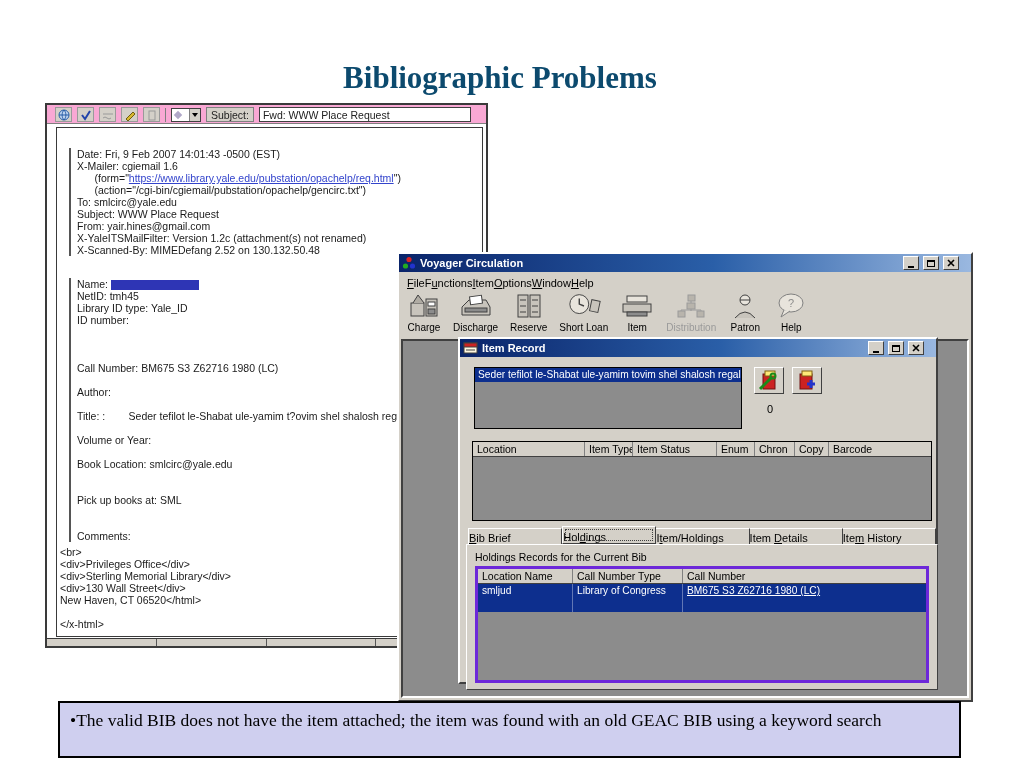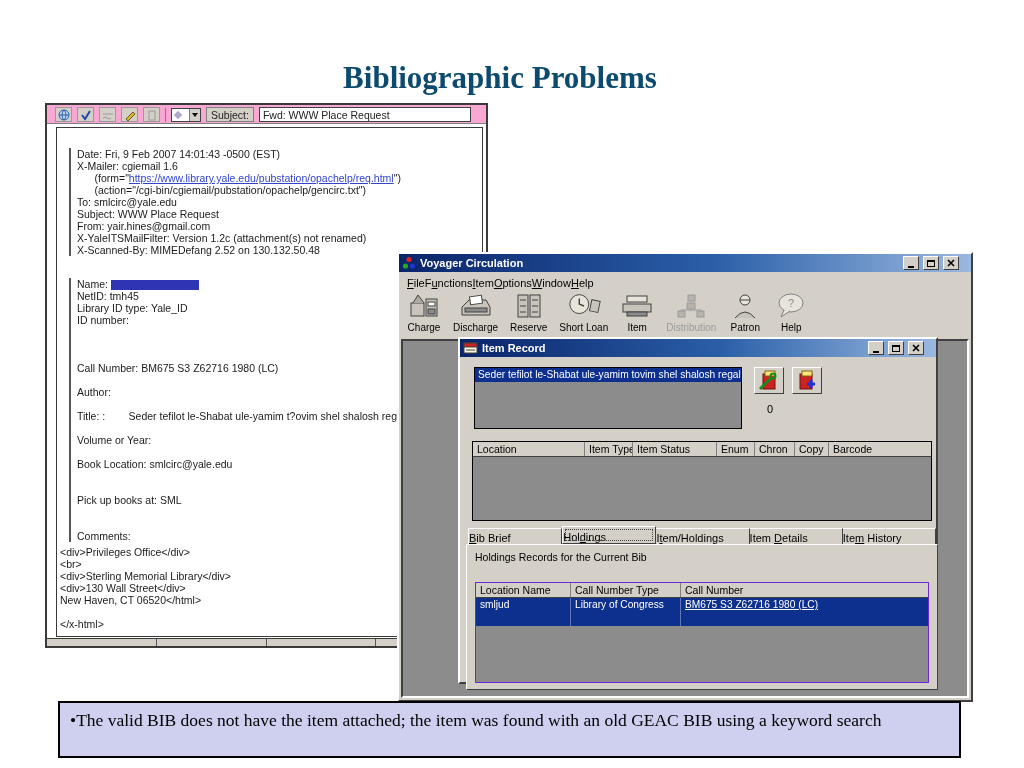--- a/index.html
+++ b/index.html
@@ -105,21 +105,21 @@
          font-size:11px; text-align:left; padding-top:3px; height:16px; margin-top:2px;
          white-space:nowrap; overflow:hidden; color:#000; }
   .tab:first-child { border-left:1px solid #fff; }
   .tab.active { height:18px; margin-top:0; border:1px solid #404040; border-top:1px solid #fff;
                 border-left:1px solid #fff; outline:1px dotted #404040; outline-offset:-4px;
                 padding-top:4px; }
   .tab-page { position:absolute; left:4px; top:185px; width:472px; height:146px;
               background:#d4d0c8; }
   .tab-page .hold-label { position:absolute; left:8px; top:6px; font-size:10.5px; color:#000; }
   .hold-table { position:absolute; left:8px; top:21px; right:8px; bottom:6px;
-                border:1px solid #6d28d9; background:#8c8c8c; overflow:hidden;margin-top:16px; }
+                border:3px solid #6d28d9; background:#8c8c8c; overflow:hidden; }
   .hold-row { display:flex; background:#0d2f8e; color:#fff; min-height:28px; }
   .hold-row .cell { font-size:10.2px; padding:1px 4px; border-right:1px solid rgba(255,255,255,0.35); overflow:hidden; }
   .hold-row .cell:last-child { border-right:none; flex:1;text-decoration:underline; }
 
   .w95  { width:95px;  flex:none; }
   .w110 { width:110px; flex:none; }
   .w112 { width:112px; flex:none; }
   .w48  { width:48px;  flex:none; }
   .w84  { width:84px;  flex:none; }
   .w38  { width:38px;  flex:none; }
@@ -204,22 +204,22 @@
         <div class="eline">Book Location: smlcirc@yale.edu</div>
         <div class="eline"></div>
         <div class="eline"></div>
         <div class="eline">Pick up books at: SML</div>
         <div class="eline"></div>
         <div class="eline"></div>
         <div class="eline">Comments:</div>
       </div>
 
       <div class="blk noquote blk3">
+        <div class="eline">&lt;br&gt;</div>
         <div class="eline">&lt;div&gt;Privileges Office&lt;/div&gt;</div>
-        <div class="eline">&lt;br&gt;</div>
         <div class="eline">&lt;div&gt;Sterling Memorial Library&lt;/div&gt;</div>
         <div class="eline">&lt;div&gt;130 Wall Street&lt;/div&gt;</div>
         <div class="eline">New Haven, CT 06520&lt;/html&gt;</div>
         <div class="eline"></div>
         <div class="eline">&lt;/x-html&gt;</div>
       </div>
     </div>
 
     <div class="email-bottomstrip">
       <div class="tick"></div>

